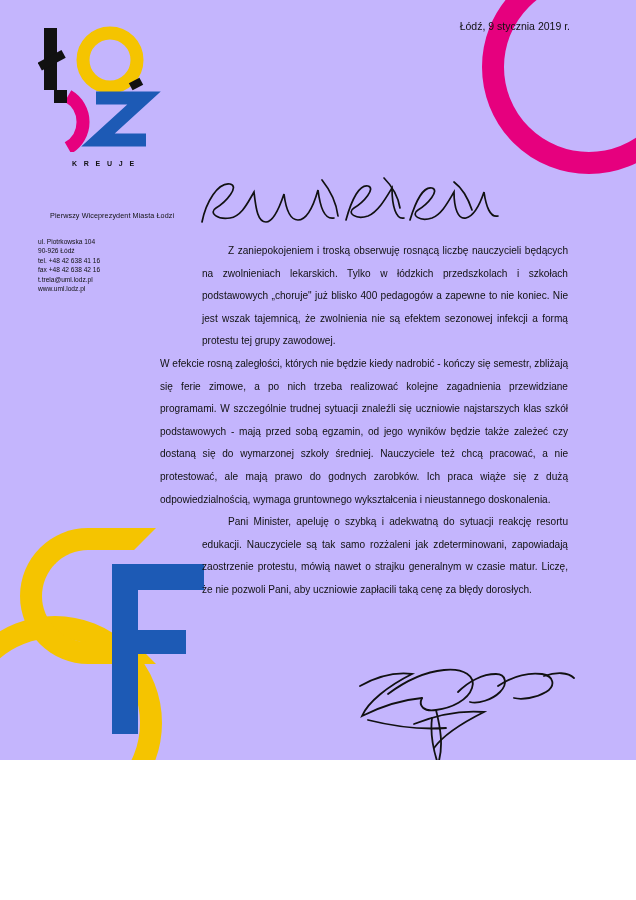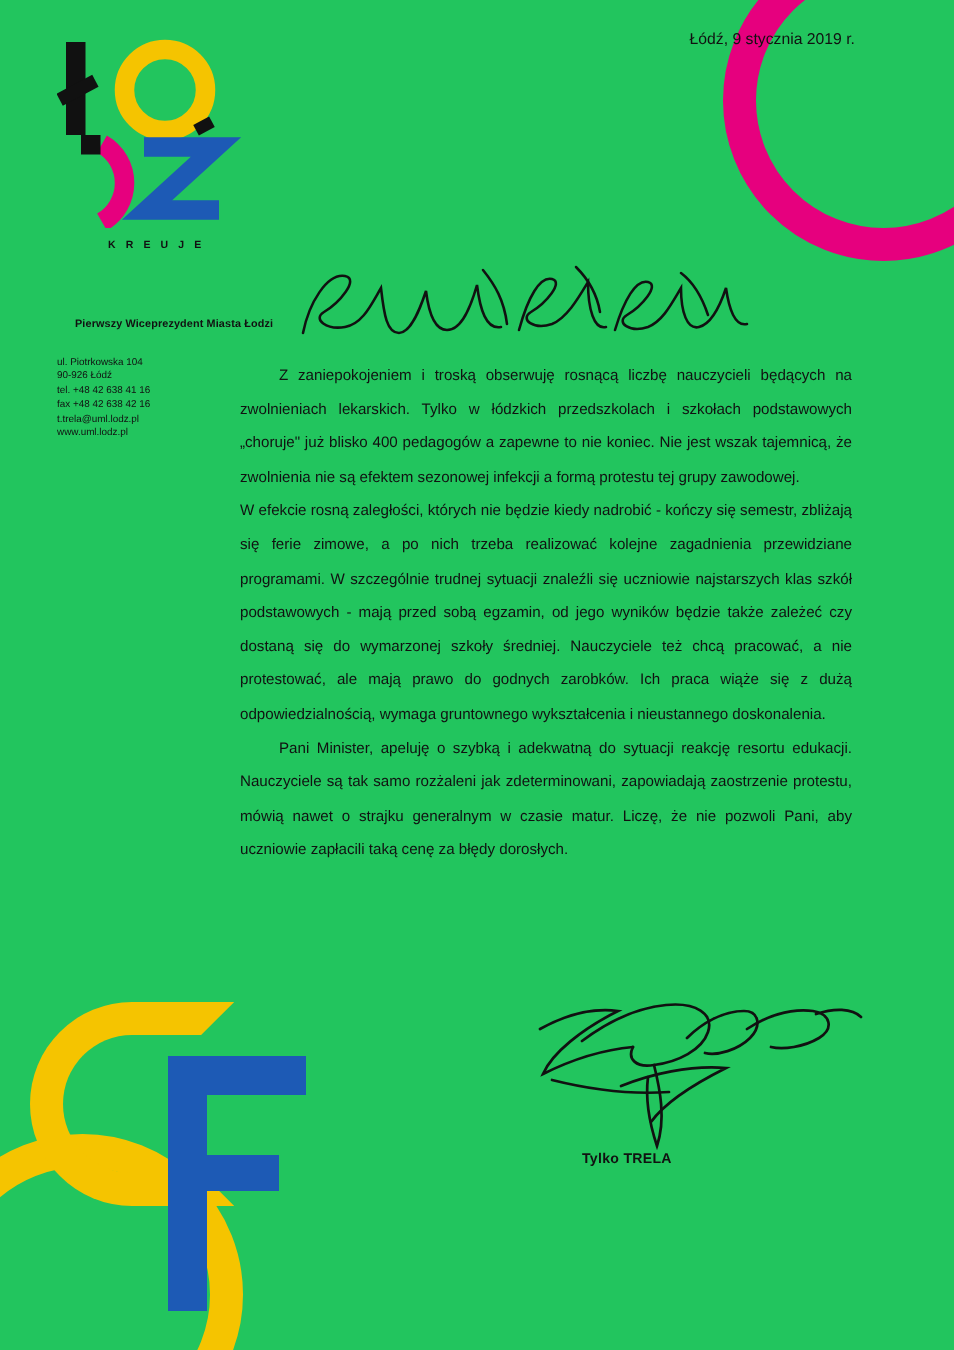--- a/index.html
+++ b/index.html
@@ -7,23 +7,23 @@
     padding: 0;
     background: #ffffff;
   }
   body {
     font-family: "Liberation Sans", sans-serif;
     color: #111111;
   }
   #page {
     position: relative;
     width: 636px;
-    height: 900px;
+    height: 760px;
     overflow: hidden;
-    background: #22c55e;
+    background: #c4b5fd;
   }
 
   
   .deco {
     position: absolute;
     pointer-events: none;
   }
   
   .deco-circle-tr {
     top: -40px;
@@ -102,21 +102,21 @@
     color: #111;
   }
 
   
   .sender-title {
     position: absolute;
     left: 38px;
     top: 211px;
     width: 172px;
     font-size: 7.2px;
-    font-weight: bold;
+    font-weight: normal;
     color: #111;
     letter-spacing: 0.1px;
     padding-left: 12px;
   }
   .sender-address {
     position: absolute;
     left: 38px;
     top: 237px;
     width: 150px;
     font-size: 6.6px;
@@ -164,20 +164,21 @@
     font-size: 10.1px;
     line-height: 22.6px;
     color: #111;
     text-align: justify;
   }
   .body p {
     margin: 0 0 0 0;
   }
   .body p.indent {
     text-indent: 26px;
+    margin-left: 42px;
   }
   .body p + p {
     margin-top: 0;
   }
 
   
   .closing-sig {
     position: absolute;
     left: 348px;
     top: 664px;

